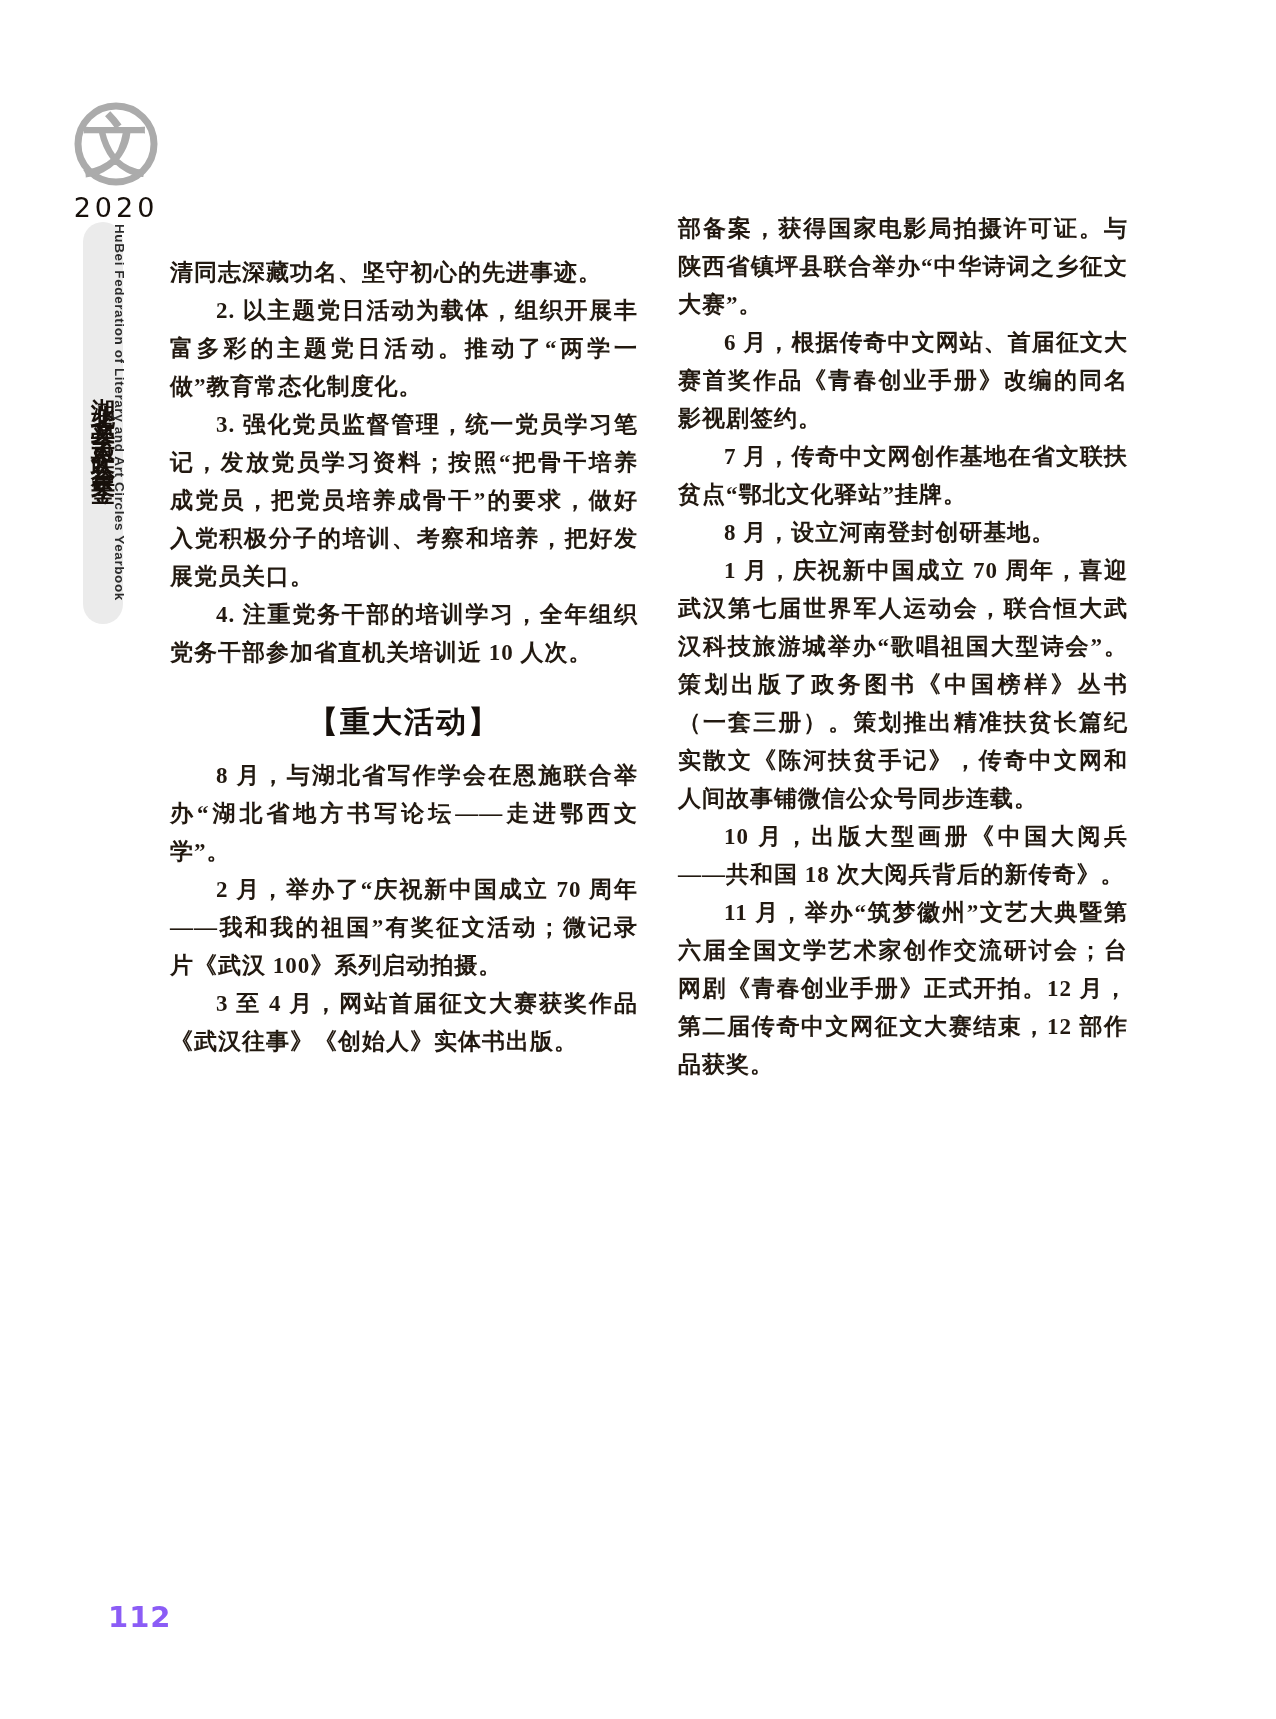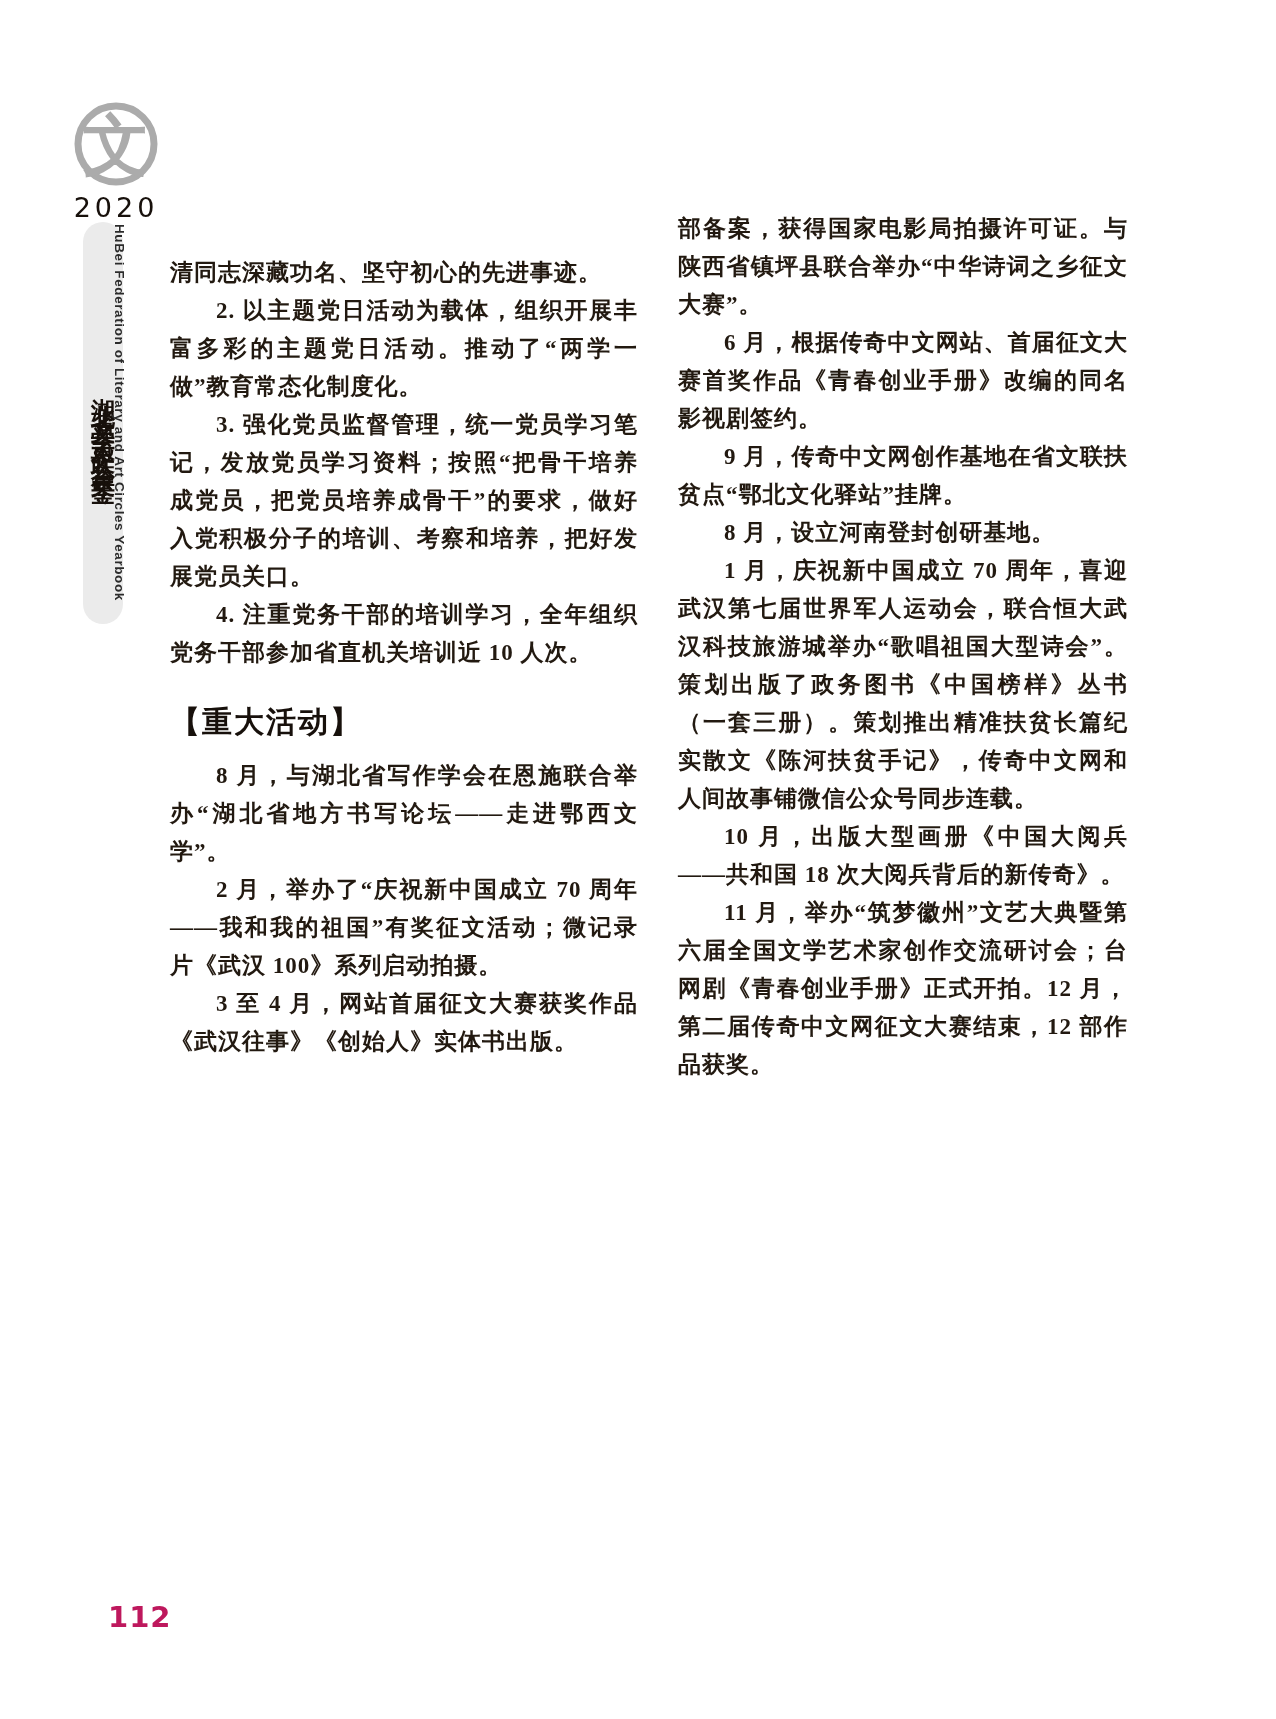--- a/index.html
+++ b/index.html
@@ -72,31 +72,31 @@
     color: #221910;
   }
   .para.indent { text-indent: 2em; }
   .section-header {
     font-family: "Liberation Sans", sans-serif;
     font-weight: bold;
     font-size: 30px;
     letter-spacing: 2px;
     color: #17100b;
     margin: 30px 0 14px 0;
-    text-align: left;
+    text-align: center;
   }
 
   
   .page-number {
     position: absolute; left: 108px; top: 1600px;
     font-family: "DejaVu Sans", sans-serif;
     font-weight: bold;
     font-size: 29px;
     letter-spacing: 1px;
-    color: #be185d;
+    color: #8b5cf6;
   }
 </style>
 </head>
 <body>
 
 <div class="page">
 
   <div class="logo">
     <svg width="96" height="92" viewBox="0 0 96 92">
       <circle cx="48" cy="46" r="38" fill="none" stroke="#ababab" stroke-width="7"></circle>
@@ -122,21 +122,21 @@
         <p class="para indent">8 月，与湖北省写作学会在恩施联合举办“湖北省地方书写论坛——走进鄂西文学”。</p>
         <p class="para indent">2 月，举办了“庆祝新中国成立 70 周年——我和我的祖国”有奖征文活动；微记录片《武汉 100》系列启动拍摄。</p>
         <p class="para indent">3 至 4 月，网站首届征文大赛获奖作品《武汉往事》《创始人》实体书出版。</p>
       </div>
   </div>
 
   <div class="col col-right">
     <div>
         <p class="para">部备案，获得国家电影局拍摄许可证。与陕西省镇坪县联合举办“中华诗词之乡征文大赛”。</p>
         <p class="para indent">6 月，根据传奇中文网站、首届征文大赛首奖作品《青春创业手册》改编的同名影视剧签约。</p>
-        <p class="para indent">9 月，传奇中文网创作基地在省文联扶贫点“鄂北文化驿站”挂牌。</p>
+        <p class="para indent">7 月，传奇中文网创作基地在省文联扶贫点“鄂北文化驿站”挂牌。</p>
         <p class="para indent">8 月，设立河南登封创研基地。</p>
         <p class="para indent">1 月，庆祝新中国成立 70 周年，喜迎武汉第七届世界军人运动会，联合恒大武汉科技旅游城举办“歌唱祖国大型诗会”。策划出版了政务图书《中国榜样》丛书（一套三册）。策划推出精准扶贫长篇纪实散文《陈河扶贫手记》，传奇中文网和人间故事铺微信公众号同步连载。</p>
         <p class="para indent">10 月，出版大型画册《中国大阅兵——共和国 18 次大阅兵背后的新传奇》。</p>
         <p class="para indent">11 月，举办“筑梦徽州”文艺大典暨第六届全国文学艺术家创作交流研讨会；台网剧《青春创业手册》正式开拍。12 月，第二届传奇中文网征文大赛结束，12 部作品获奖。</p>
       </div>
   </div>
 
   <div class="page-number">112</div>
 
 </div>

